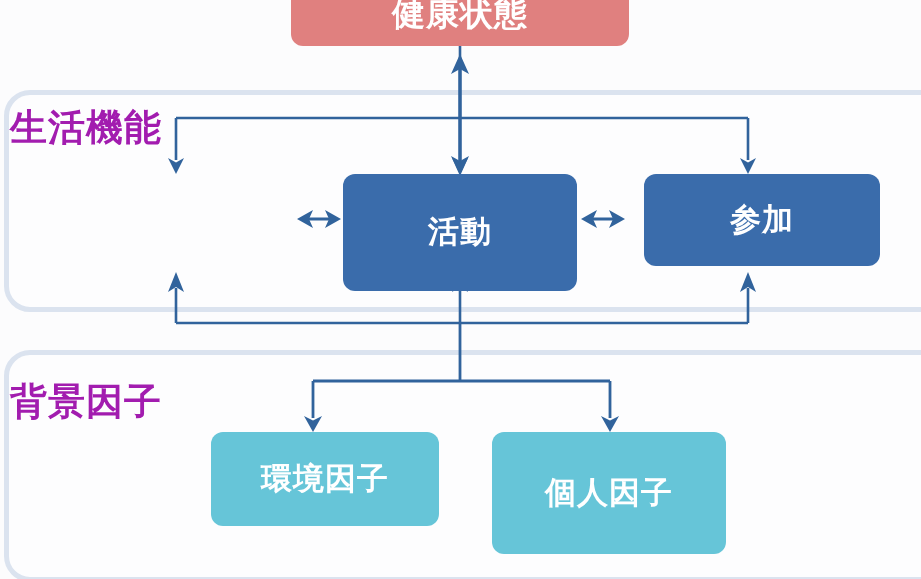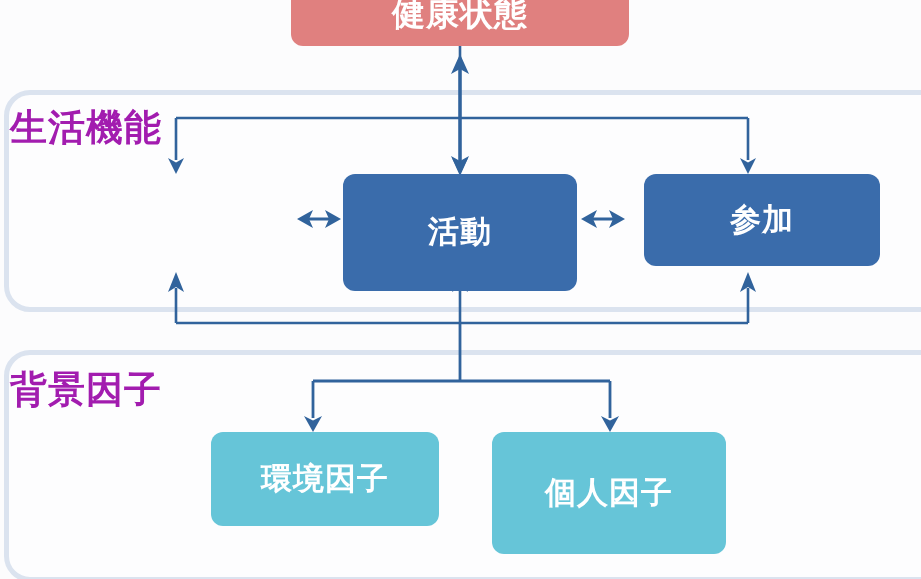--- a/index.html
+++ b/index.html
@@ -38,21 +38,21 @@
   }
   .group-label {
     position: absolute;
     color: #a21caf;
     font-weight: bold;
     font-size: 37px;
     letter-spacing: 1px;
     white-space: nowrap;
   }
   #label-function { left: 10px; top: 103px; }
-  #label-context  { left: 10px; top: 365px; text-align: center; }
+  #label-context  { left: 10px; top: 377px; text-align: center; }
 
   
   .node {
     position: absolute;
     box-sizing: border-box;
     border-radius: 12px;
     display: flex;
     align-items: center;
     justify-content: center;
     text-align: center;

